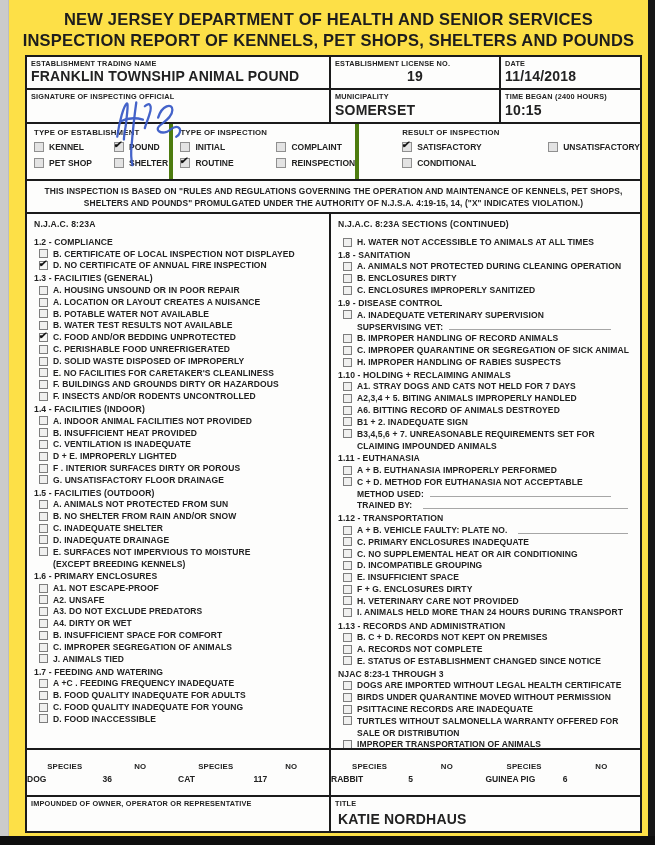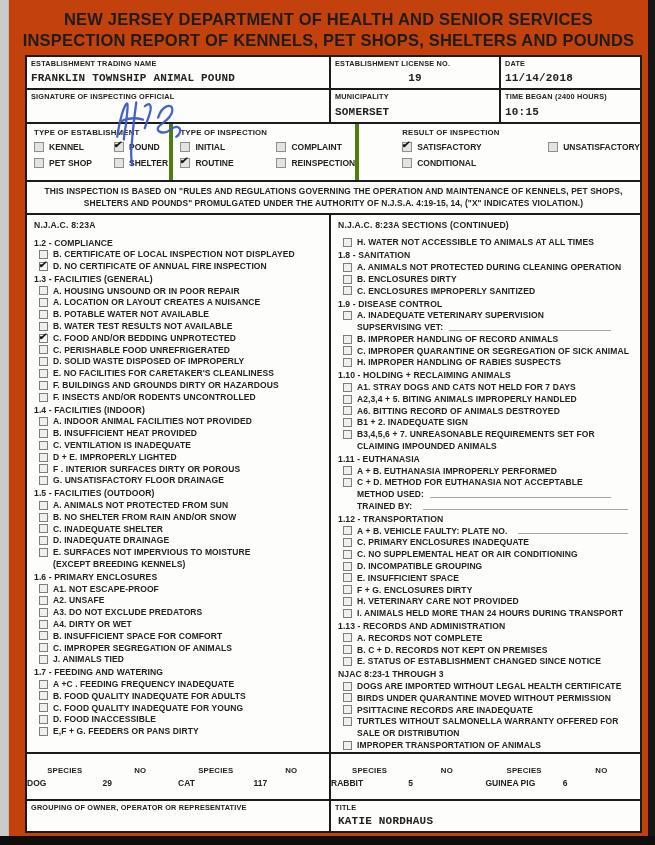--- a/index.html
+++ b/index.html
@@ -6,34 +6,34 @@
   html,body { width:655px; height:845px; }
   body {
     position:relative; overflow:hidden; background:#ffffff;
     font-family:"Liberation Sans", sans-serif; color:#222;
     -webkit-font-smoothing:antialiased;
   }
   
   .scan-left  { position:absolute; left:0; top:0; width:9px; height:845px; background:#cbcbcb; border-right:1px solid #bdbdbd; }
   .scan-right { position:absolute; right:0; top:0; width:7px; height:845px; background:#161616; }
   .scan-bottom{ position:absolute; left:0; bottom:0; width:655px; height:9px; background:#0e0e0e; z-index:6; }
-  .paper { position:absolute; left:9px; top:0; width:639px; height:836px; background:#c2410c; }
+  .paper { position:absolute; left:9px; top:0; width:639px; height:836px; background:#fde047; }
 
   .title { text-align:center; padding-top:9px; }
   .title div { font-size:16.5px; font-weight:700; letter-spacing:.2px; color:#1d1d1d; line-height:21px; }
 
   .form {
     position:absolute; left:16px; top:55px; width:617px; height:778px;
     border:2px solid #1b1b1b; background:#fdfdfc; display:flex; flex-direction:column;
   }
   .row { display:flex; border-bottom:2px solid #1b1b1b; }
   .cell { border-right:2px solid #1b1b1b; padding:2px 4px; display:flex; flex-direction:column; justify-content:space-between; }
   .cell:last-child { border-right:none; }
   .flabel { font-size:7.3px; font-weight:700; letter-spacing:.2px; }
-  .fvalue { font-size:11px; font-weight:700; letter-spacing:.2px; padding-bottom:2px;font-family:Liberation Mono, monospace; }
+  .fvalue { font-size:14px; font-weight:700; letter-spacing:.2px; padding-bottom:2px; }
 
   .r-head1 { height:33px; }
   .r-head2 { height:34px; position:relative; }
   .c-name { width:304px; }
   .c-mid  { width:170px; }
   .c-right{ flex:1; }
   .v-center { text-align:center; }
 
   .sig-ink { position:absolute; left:70px; top:36px; width:108px; height:76px; z-index:5; pointer-events:none; }
 
@@ -341,24 +341,20 @@
             <span class="lab">B. FOOD QUALITY INADEQUATE FOR ADULTS</span>
           </div>
           <div class="item">
             <span class="cb"></span>
             <span class="lab">C. FOOD QUALITY INADEQUATE FOR YOUNG</span>
           </div>
           <div class="item">
             <span class="cb"></span>
             <span class="lab">D. FOOD INACCESSIBLE</span>
           </div>
-          <div class="item">
-            <span class="cb"></span>
-            <span class="lab">E,F + G. FEEDERS OR PANS DIRTY</span>
-          </div>
         </div>
       <div class="col col-right" id="col-right">
           <div class="col-header">N.J.A.C. 8:23A SECTIONS (CONTINUED)</div>
           <div class="item">
             <span class="cb"></span>
             <span class="lab">H. WATER NOT ACCESSIBLE TO ANIMALS AT ALL TIMES</span>
           </div>
           <div class="sec-heading">1.8 - SANITATION</div>
           <div class="item">
             <span class="cb"></span>
@@ -464,25 +460,25 @@
             <span class="cb"></span>
             <span class="lab">H. VETERINARY CARE NOT PROVIDED</span>
           </div>
           <div class="item">
             <span class="cb"></span>
             <span class="lab">I. ANIMALS HELD MORE THAN 24 HOURS DURING TRANSPORT</span>
           </div>
           <div class="sec-heading">1.13 - RECORDS AND ADMINISTRATION</div>
           <div class="item">
             <span class="cb"></span>
+            <span class="lab">B. C + D. RECORDS NOT KEPT ON PREMISES</span>
+          </div>
+          <div class="item">
+            <span class="cb"></span>
             <span class="lab">A. RECORDS NOT COMPLETE</span>
-          </div>
-          <div class="item">
-            <span class="cb"></span>
-            <span class="lab">B. C + D. RECORDS NOT KEPT ON PREMISES</span>
           </div>
           <div class="item">
             <span class="cb"></span>
             <span class="lab">E. STATUS OF ESTABLISHMENT CHANGED SINCE NOTICE</span>
           </div>
           <div class="sec-heading">NJAC 8:23-1 THROUGH 3</div>
           <div class="item">
             <span class="cb"></span>
             <span class="lab">DOGS ARE IMPORTED WITHOUT LEGAL HEALTH CERTIFICATE</span>
           </div>
@@ -508,39 +504,39 @@
         </div>
     </div>
 
     <div class="row r-species" id="species-band">
         <div class="species-half sh-left">
           <span class="sp-label">SPECIES</span>
           <span class="sp-label">NO</span>
           <span class="sp-label">SPECIES</span>
           <span class="sp-label">NO</span>
           <span class="sp-value">DOG</span>
-          <span class="sp-value">29</span>
+          <span class="sp-value">36</span>
           <span class="sp-value">CAT</span>
           <span class="sp-value">117</span>
         </div>
         <div class="species-half sh-right">
           <span class="sp-label">SPECIES</span>
           <span class="sp-label">NO</span>
           <span class="sp-label">SPECIES</span>
           <span class="sp-label">NO</span>
           <span class="sp-value">RABBIT</span>
           <span class="sp-value">5</span>
           <span class="sp-value">GUINEA PIG</span>
           <span class="sp-value">6</span>
         </div>
       </div>
 
     <div class="row r-footer">
       <div class="cell f-sig">
-        <span class="flabel">GROUPING OF OWNER, OPERATOR OR REPRESENTATIVE</span>
+        <span class="flabel">IMPOUNDED OF OWNER, OPERATOR OR REPRESENTATIVE</span>
       </div>
       <div class="cell f-title">
         <span class="flabel">TITLE</span>
         <span class="fvalue">KATIE NORDHAUS</span>
       </div>
     </div>
 
     <svg class="sig-ink" viewBox="0 0 95 80">
       <g fill="none" stroke="#3b5bc7" stroke-width="2.4" stroke-linecap="round" opacity="0.95">
         <path d="M12,46 C14,30 19,13 22,11 C24,10 22,24 21,34 C20,40 19,45 19,49"></path>

